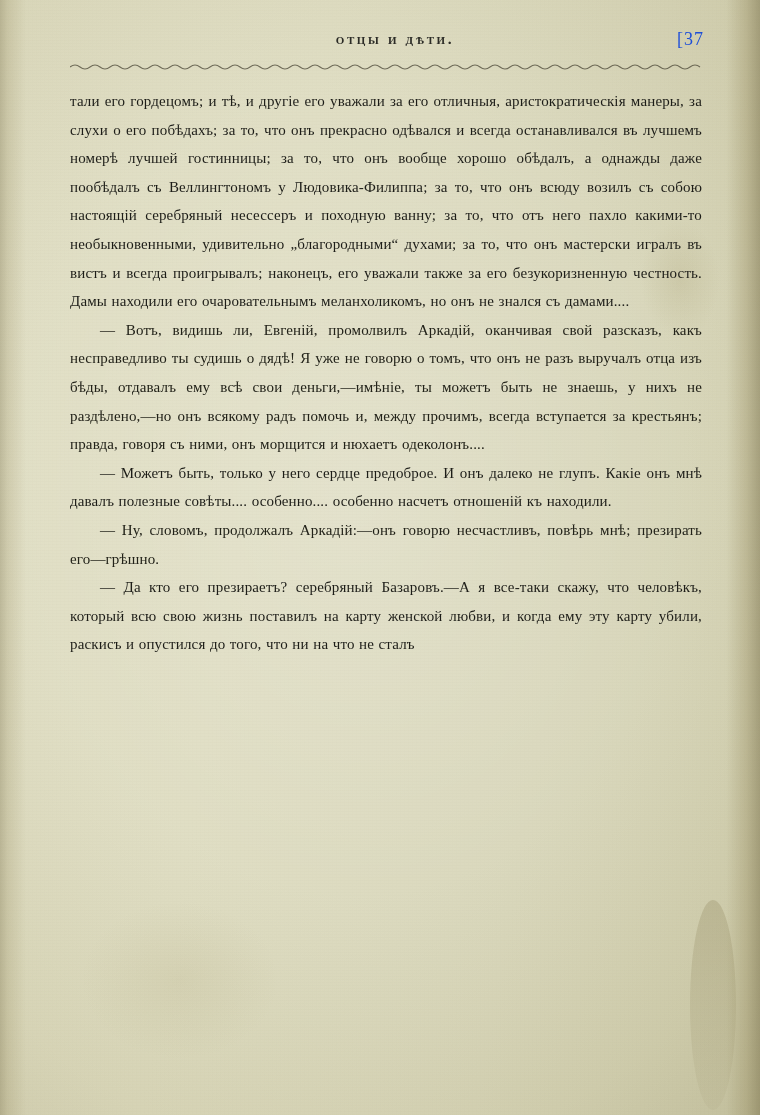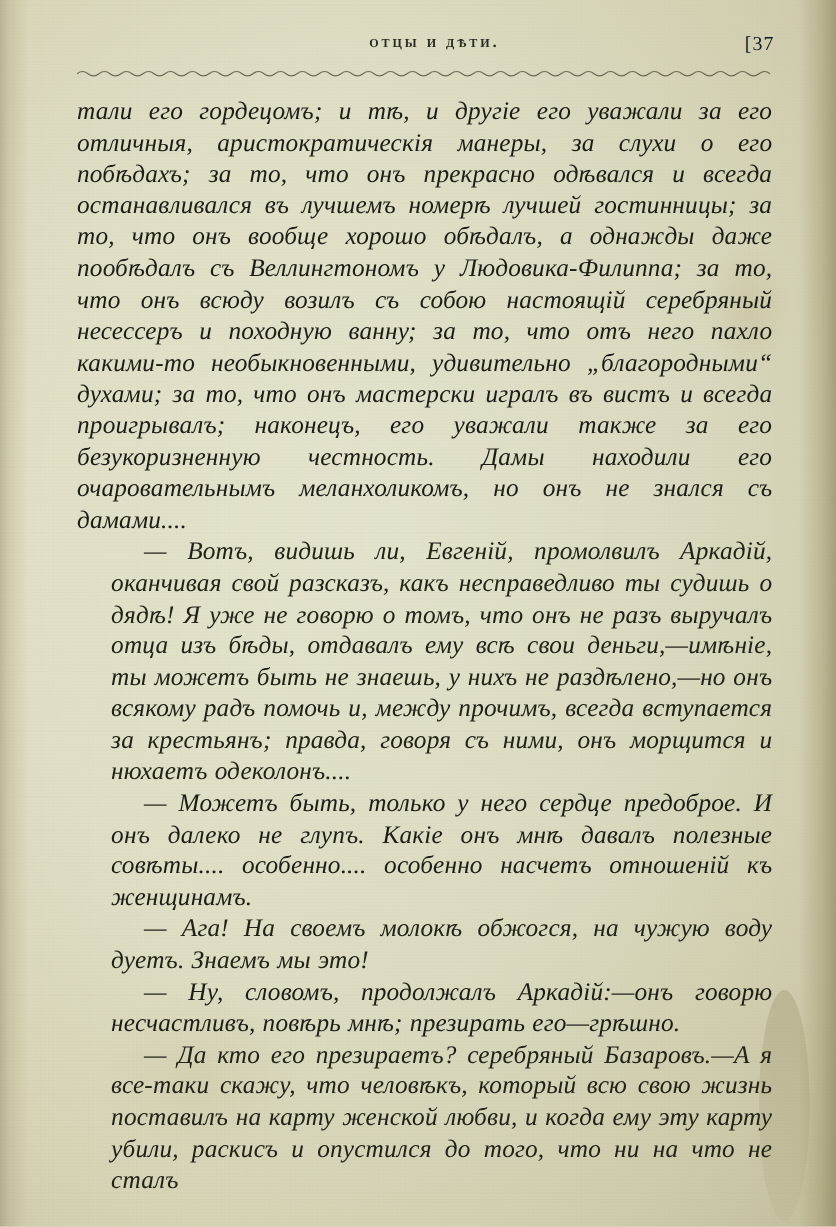--- a/index.html
+++ b/index.html
@@ -69,49 +69,47 @@
     font-variant: small-caps;
     text-transform: lowercase;
     font-weight: 600;
     margin-left: 18px;
   }
   .folio {
     position: absolute;
     right: -2px;
     top: -1px;
     font-size: 18px;
-    color: #0f172a;
+    color: #1d4ed8;
     letter-spacing: 1px;
     text-align: right;
   }
   .rule {
     margin-top: 7px;
     height: 7px;
     width: 100%;
     overflow: hidden;
   }
   .rule svg { display: block; }
   .body-text {
     margin-top: 17px;
-    font-size: 23px;
+    font-size: 15px;
     line-height: 28.6px;
     color: #1f1f1a;
     text-align: justify;
     text-justify: inter-word;
     letter-spacing: 0.15px;
     word-spacing: 0.6px;
-    font-style: italic;
   }
   .body-text p {
     margin: 0;
     text-indent: 0;
   }
   .body-text p.indent {
     text-indent: 30px;
-    margin-left: 31px;
   }
   .body-text p + p {
     margin-top: 0px;
   }
   
   .body-text p:nth-child(odd) { color: #1d1d18; }
   .body-text p:nth-child(even) { color: #222219; }
 </style>
 </head>
 <body>
@@ -134,19 +132,18 @@
 
   <div class="rule">
     <svg width="632" height="7" viewBox="0 0 632 7" xmlns="http://www.w3.org/2000/svg">
       <path d="M0 4 Q 5 0 10 4 T 20 4 T 30 4 T 40 4 T 50 4 T 60 4 T 70 4 T 80 4 T 90 4 T 100 4 T 110 4 T 120 4 T 130 4 T 140 4 T 150 4 T 160 4 T 170 4 T 180 4 T 190 4 T 200 4 T 210 4 T 220 4 T 230 4 T 240 4 T 250 4 T 260 4 T 270 4 T 280 4 T 290 4 T 300 4 T 310 4 T 320 4 T 330 4 T 340 4 T 350 4 T 360 4 T 370 4 T 380 4 T 390 4 T 400 4 T 410 4 T 420 4 T 430 4 T 440 4 T 450 4 T 460 4 T 470 4 T 480 4 T 490 4 T 500 4 T 510 4 T 520 4 T 530 4 T 540 4 T 550 4 T 560 4 T 570 4 T 580 4 T 590 4 T 600 4 T 610 4 T 620 4 T 630 4" fill="none" stroke="#4a4636" stroke-width="1.1" opacity="0.75"></path>
     </svg>
   </div>
 
   <div class="body-text">
     <p>тали его гордецомъ; и тѣ, и другіе его уважали за его отличныя, аристократическія манеры, за слухи о его побѣдахъ; за то, что онъ прекрасно одѣвался и всегда останавливался въ лучшемъ номерѣ лучшей гостинницы; за то, что онъ вообще хорошо обѣдалъ, а однажды даже пообѣдалъ съ Веллингтономъ у Людовика-Филиппа; за то, что онъ всюду возилъ съ собою настоящій серебряный несессеръ и походную ванну; за то, что отъ него пахло какими-то необыкновенными, удивительно „благородными“ духами; за то, что онъ мастерски игралъ въ вистъ и всегда проигрывалъ; наконецъ, его уважали также за его безукоризненную честность. Дамы находили его очаровательнымъ меланхоликомъ, но онъ не знался съ дамами....</p>
     <p class="indent">— Вотъ, видишь ли, Евгеній, промолвилъ Аркадій, оканчивая свой разсказъ, какъ несправедливо ты судишь о дядѣ! Я уже не говорю о томъ, что онъ не разъ выручалъ отца изъ бѣды, отдавалъ ему всѣ свои деньги,—имѣніе, ты можетъ быть не знаешь, у нихъ не раздѣлено,—но онъ всякому радъ помочь и, между прочимъ, всегда вступается за крестьянъ; правда, говоря съ ними, онъ морщится и нюхаетъ одеколонъ....</p>
-    <p class="indent">— Можетъ быть, только у него сердце предоброе. И онъ далеко не глупъ. Какіе онъ мнѣ давалъ полезные совѣты.... особенно.... особенно насчетъ отношеній къ женщинамъ.</p>
-    <p class="indent">— Ага! На своемъ молокѣ обжогся, на чужую воду дуетъ. Знаемъ мы это!</p>
+    <p class="indent">— Можетъ быть, только у него сердце предоброе. И онъ далеко не глупъ. Какіе онъ мнѣ давалъ полезные совѣты.... особенно.... особенно насчетъ отношеній къ находили.</p>
     <p class="indent">— Ну, словомъ, продолжалъ Аркадій:—онъ говорю несчастливъ, повѣрь мнѣ; презирать его—грѣшно.</p>
     <p class="indent">— Да кто его презираетъ? серебряный Базаровъ.—А я все-таки скажу, что человѣкъ, который всю свою жизнь поставилъ на карту женской любви, и когда ему эту карту убили, раскисъ и опустился до того, что ни на что не сталъ</p>
   </div>
 
 </div>
 
 </body></html>

